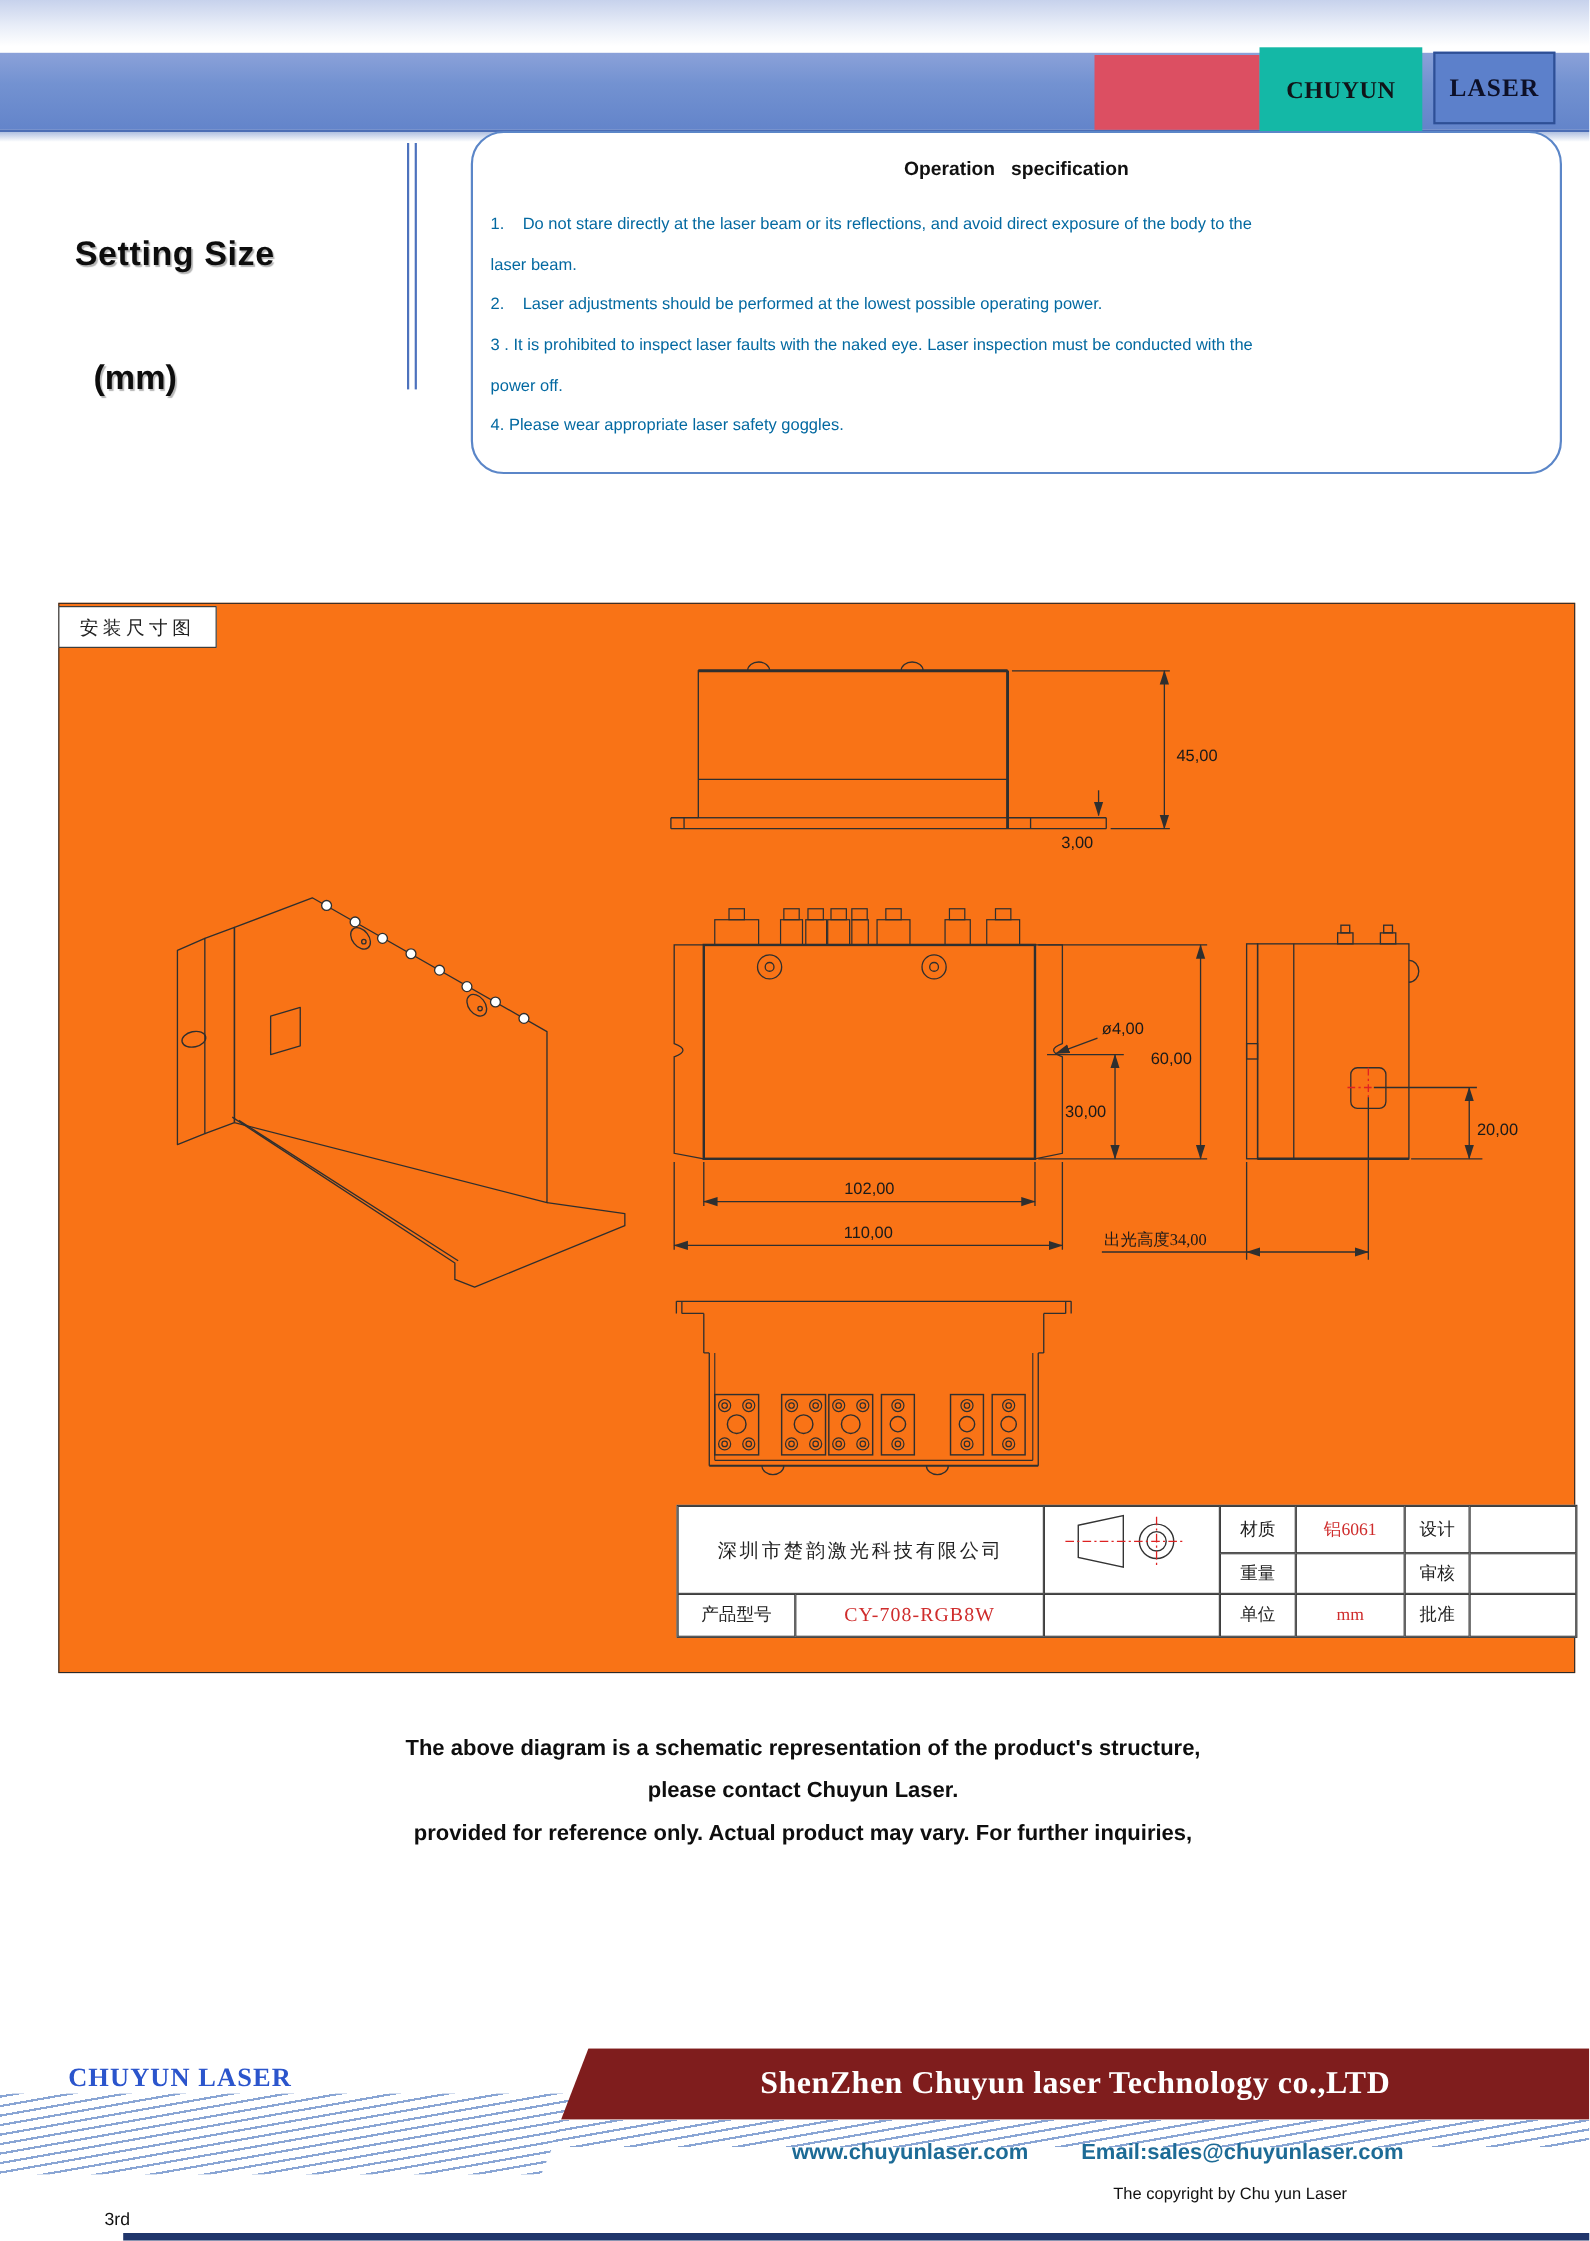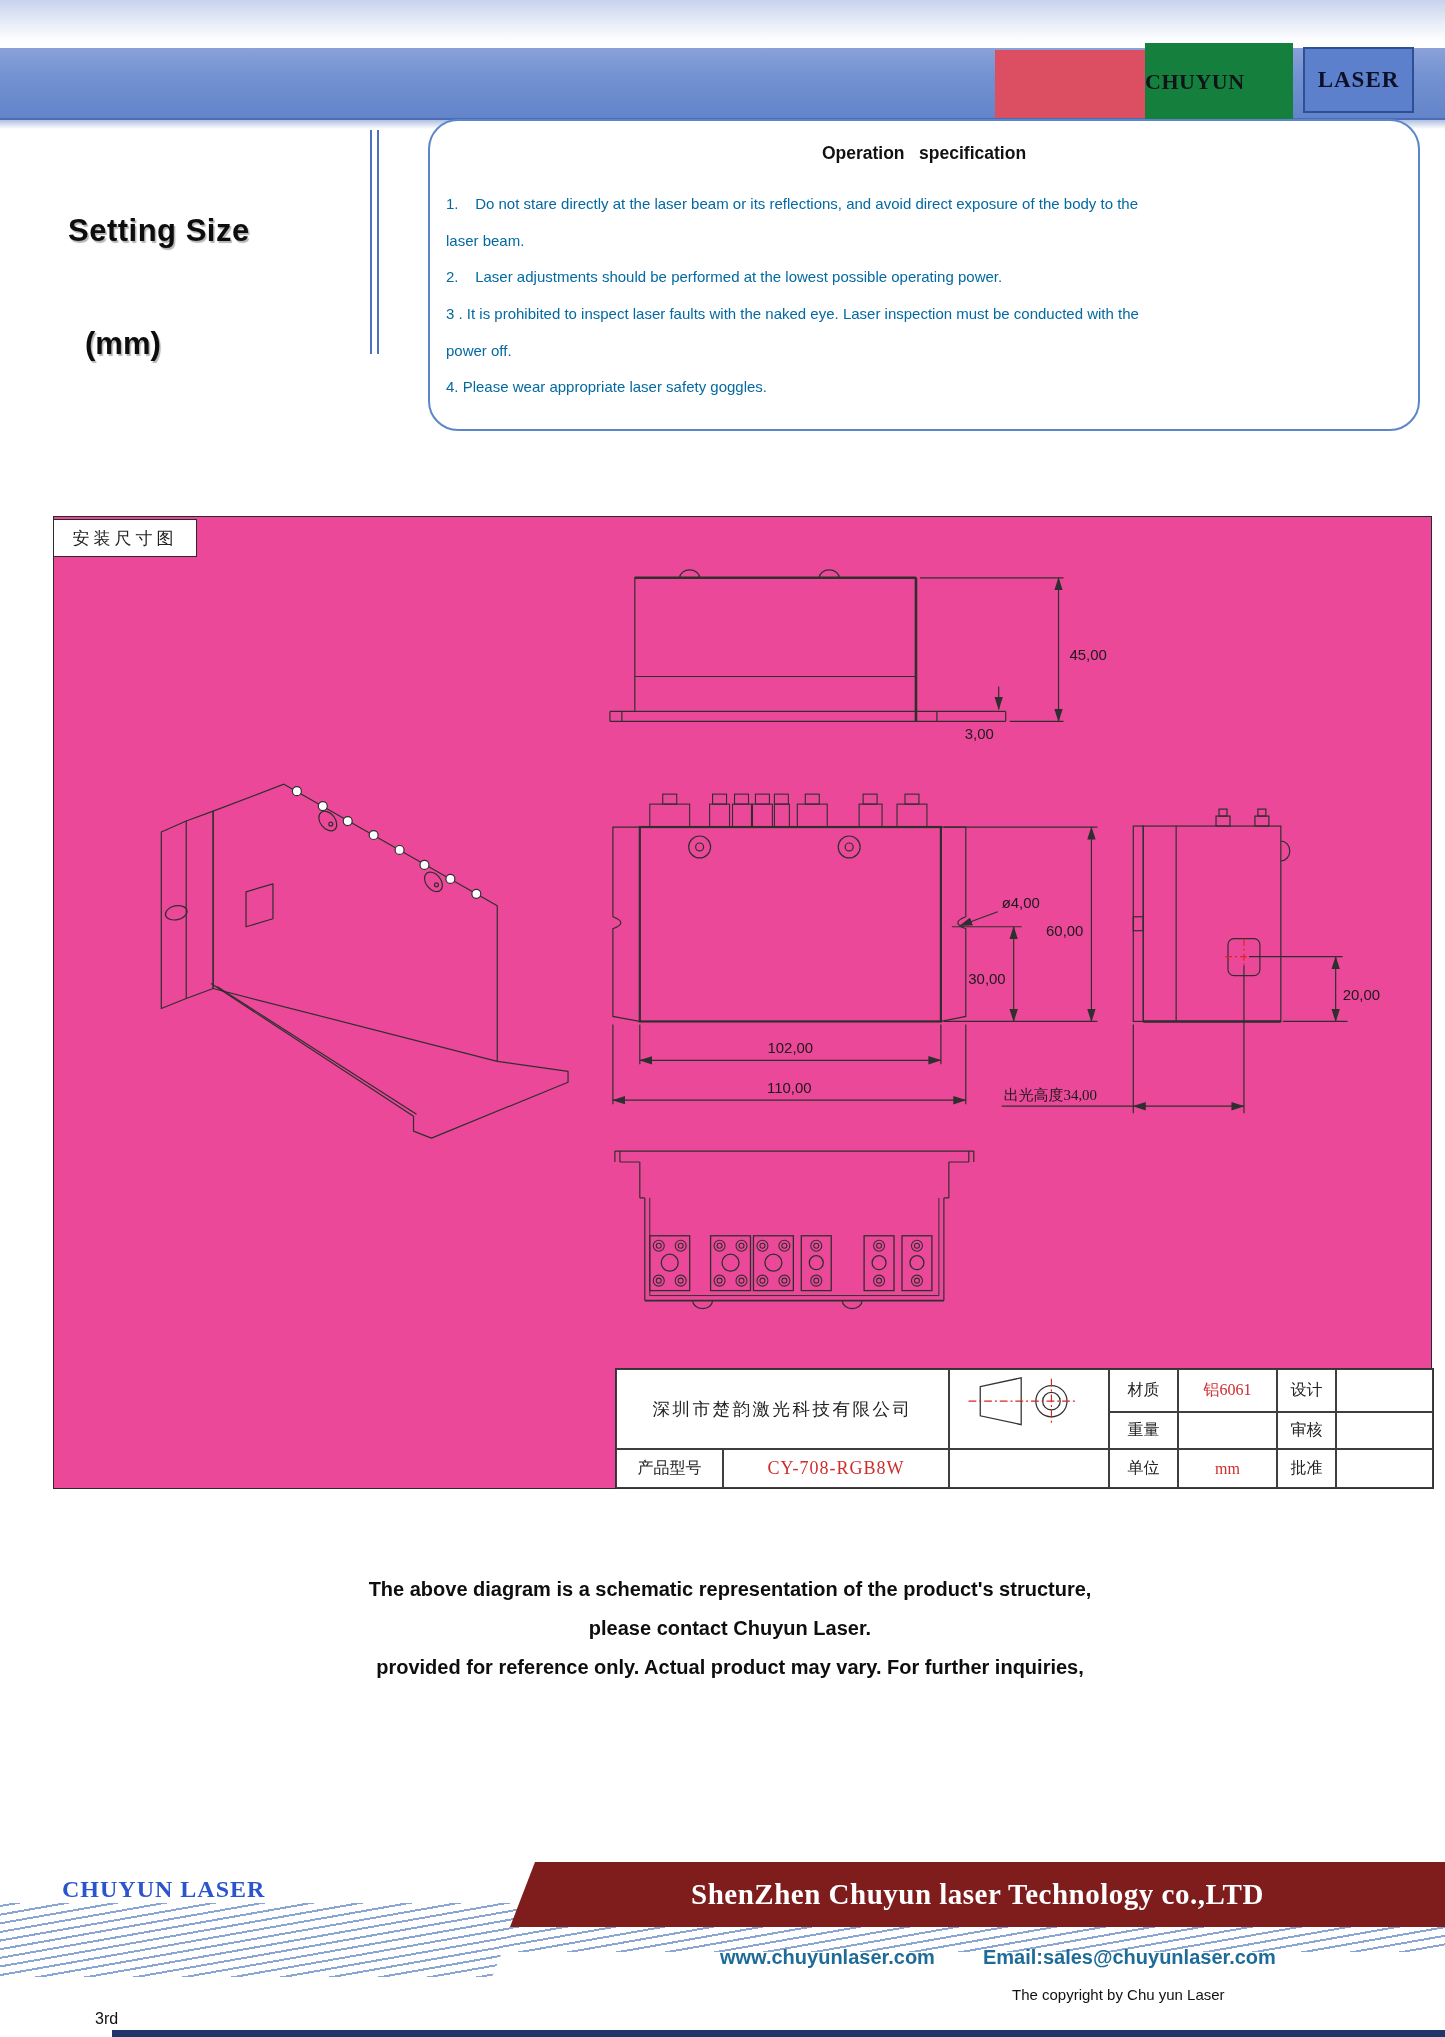--- a/index.html
+++ b/index.html
@@ -9,22 +9,22 @@
 
   
   .top-grad{left:0;top:0;width:1445px;height:42px;
     background:linear-gradient(180deg,#c7d2ec 0%,#e8edf8 55%,#ffffff 100%);}
   .hdr-bar{left:0;top:48px;width:1445px;height:70px;
     background:linear-gradient(180deg,#8ba1d9 0%,#7392d1 40%,#6384ca 100%);
     border-bottom:2px solid #4b6db5;}
   .hdr-shadow{left:0;top:120px;width:1445px;height:9px;
     background:linear-gradient(180deg,rgba(110,140,200,.55),rgba(110,140,200,0));}
   .red-block{left:995px;top:50px;width:150px;height:68px;background:#dc4f62;}
-  .green-block{left:1145px;top:43px;width:148px;height:77px;background:#15803d;
-    display:flex;align-items:center;justify-content:flex-start;}
+  .green-block{left:1145px;top:43px;width:148px;height:77px;background:#14b8a6;
+    display:flex;align-items:center;justify-content:center;}
   .green-block span{font-family:"Liberation Serif",serif;font-weight:bold;
     font-size:22px;color:#101418;letter-spacing:.5px;}
   .laser-box{left:1303px;top:47px;width:111px;height:66px;background:#5c80cb;
     border:2.5px solid #2e4f96;box-sizing:border-box;
     display:flex;align-items:center;justify-content:center;}
   .laser-box span{font-family:"Liberation Serif",serif;font-weight:bold;
     font-size:23px;color:#0d1028;letter-spacing:1px;}
 
   
   .h-setting{left:68px;top:213px;font-size:31px;font-weight:bold;color:#0d0d0d;
@@ -35,22 +35,22 @@
     border-left:2px solid #4d72bd;border-right:2px solid #4d72bd;}
 
   
   .op-box{left:428px;top:119px;width:992px;height:312px;border:2.5px solid #5b86c8;
     border-radius:30px;box-sizing:border-box;background:#fff;}
   .op-title{position:absolute;left:0;right:0;top:22px;text-align:center;
     font-size:17.5px;font-weight:bold;color:#111;white-space:pre;}
   .op-line{position:absolute;left:16px;font-size:15px;color:#0369a1;white-space:pre;}
 
   
-  .frame{left:53px;top:516px;width:1379px;height:973px;border:1.5px solid #2a2a2a;
-    box-sizing:border-box;background:#ec4899;}
+  .frame{left:53px;top:548px;width:1379px;height:973px;border:1.5px solid #2a2a2a;
+    box-sizing:border-box;background:#f97316;}
   .frame-label{position:absolute;left:-1px;top:2px;width:142px;height:36px;
     border:1.2px solid #2a2a2a;display:flex;align-items:center;justify-content:center;
     font-family:"Liberation Serif",serif;font-size:17px;color:#222;letter-spacing:4px;
     background:#fff;}
   svg text{font-family:"Liberation Sans",sans-serif;font-size:15px;fill:#1a1a1a;}
   svg text.cn{font-family:"Liberation Serif",serif;}
 
   
   .tb{left:615px;top:1368px;display:grid;
     grid-template-columns:107px 226px 160px 69px 99px 59px 97px;

